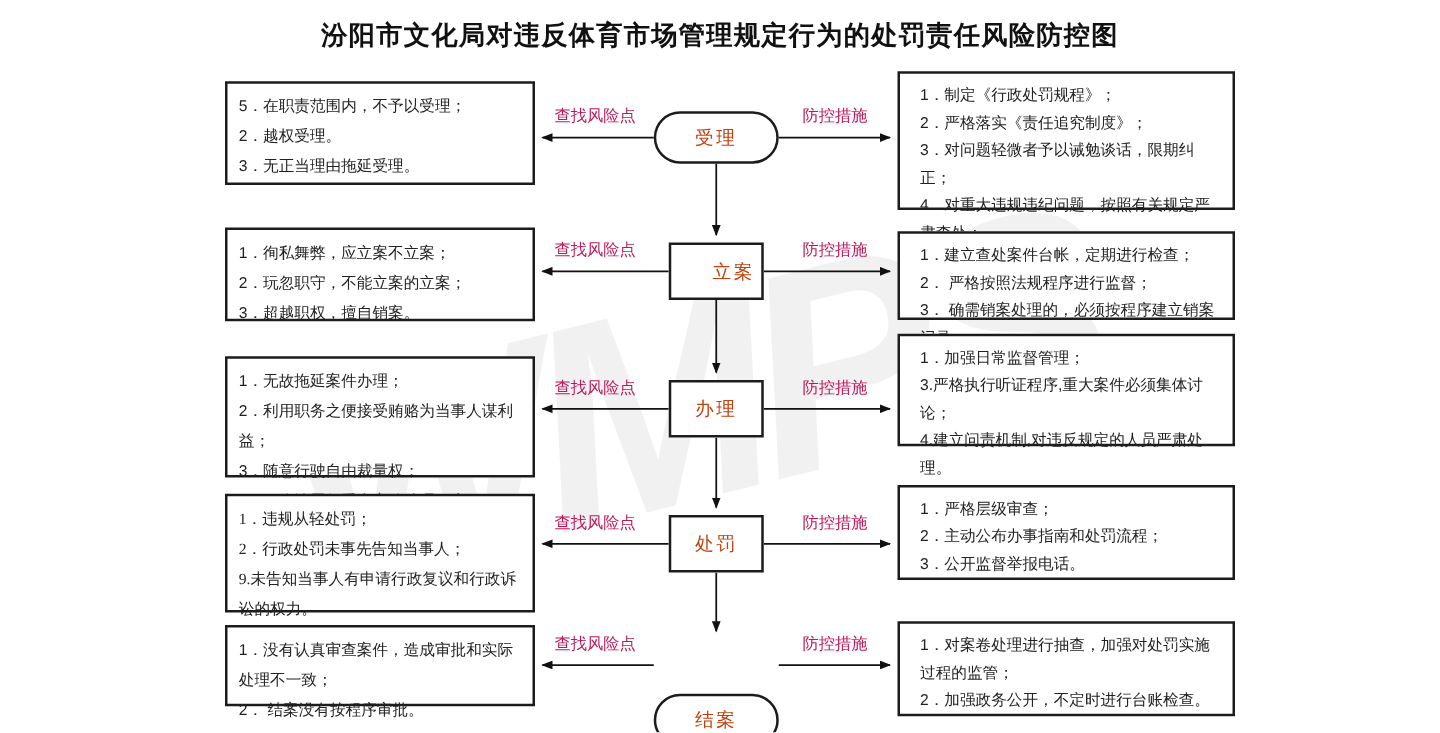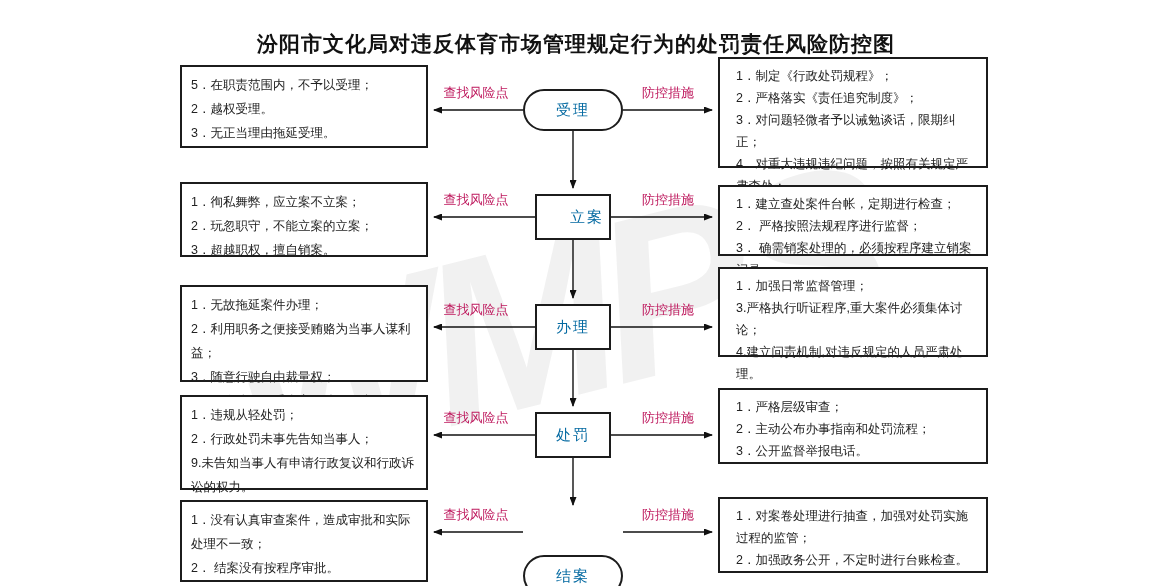--- a/index.html
+++ b/index.html
@@ -2,43 +2,43 @@
 <html><head>
 <meta charset="utf-8">
 <style>
   html,body{margin:0;padding:0;background:#fff;}
   #canvas{
     position:relative;width:1152px;height:586px;background:#ffffff;
     font-family:"Liberation Sans","DejaVu Sans",sans-serif;color:#1a1a1a;
     overflow:hidden;
   }
   .title{
-    position:absolute;top:30px;left:0;width:1152px;text-align:center;
+    position:absolute;top:14px;left:0;width:1152px;text-align:center;
     font-size:21px;font-weight:bold;letter-spacing:1px;color:#111;
   }
   .box{
     position:absolute;border:2px solid #1c1c1c;background:#fff;
     padding:6px 8px 4px 9px;box-sizing:border-box;font-size:12.5px;color:#222;
   }
   .left-box{left:180px;width:248px;line-height:24px;}
   .right-box{left:718px;width:270px;line-height:22px;padding-left:16px;}
   .lb1{top:65px;height:83px;}
   .lb2{top:182px;height:75px;}
   .lb3{top:285px;height:97px;}
-  .lb4{top:395px;height:95px;}
-  .lb5{top:500px;height:82px;}
+  .lb4{top:395px;height:95px;font-family:Liberation Serif, serif;}
+  .lb5{top:500px;height:65px;}
   .rb1{top:57px;height:111px;}
   .rb2{top:185px;height:71px;}
   .rb3{top:267px;height:90px;}
   .rb4{top:388px;height:76px;}
   .rb5{top:497px;height:76px;}
   .node{
     position:absolute;border:2px solid #1c1c1c;background:#fff;
     display:flex;align-items:center;justify-content:center;
-    font-size:15px;color:#0369a1;box-sizing:border-box;z-index:2;letter-spacing:2px;
+    font-size:15px;color:#c2410c;box-sizing:border-box;z-index:2;letter-spacing:2px;
   }
   .stadium{left:523px;width:100px;height:42px;border-radius:21px;}
   .rect{left:535px;width:76px;height:46px;}
   .nd1{top:89px;}
   .nd2{top:194px;padding-left:28px;}
   .nd3{top:304px;}
   .nd4{top:412px;}
   .nd5{top:511px;margin-top:44px;}
   .arrow-label{
     position:absolute;width:96px;text-align:center;font-size:13px;color:#be185d;z-index:2;

